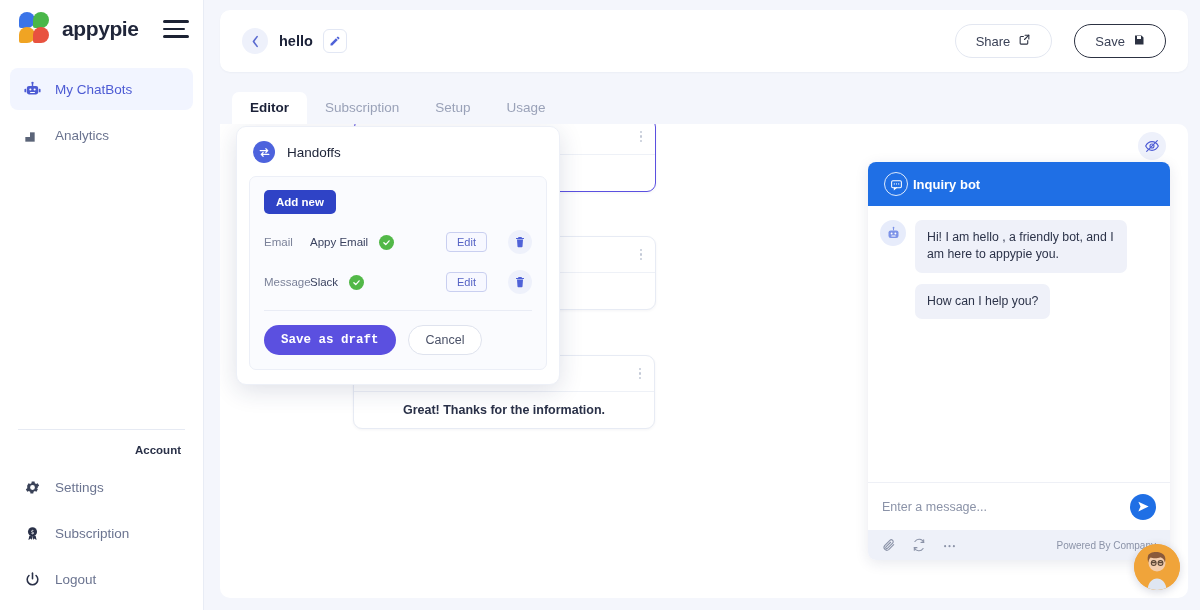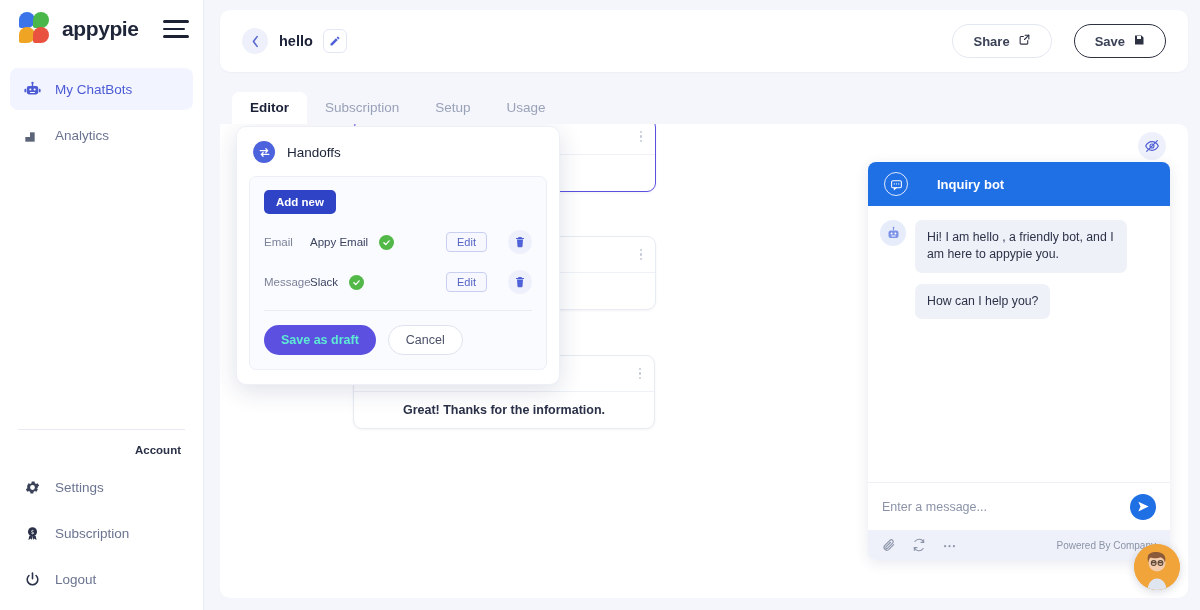--- a/index.html
+++ b/index.html
@@ -63,21 +63,21 @@
     width: 26px; height: 26px; border-radius: 50%; background: #eef1fb;
     display: flex; align-items: center; justify-content: center;
     color: #5a6ad0; font-size: 14px; cursor: pointer; flex: 0 0 26px;
   }
   .bot-title { font-size: 14.5px; font-weight: 700; color: #1b2138; margin-left: 11px; }
   .pencil-btn {
     width: 24px; height: 24px; border: 1px solid #e2e7f4; border-radius: 6px;
     margin-left: 10px; display: flex; align-items: center; justify-content: center;
     cursor: pointer; background: #fff;
   }
-  .topbar-right { margin-left: auto; display: flex; align-items: center; gap: 0; font-weight: bold; }
+  .topbar-right { margin-left: auto; display: flex; align-items: center; gap: 0; }
   .pill-btn {
     display: flex; align-items: center; gap: 8px;
     height: 34px; padding: 0 20px; border-radius: 20px;
     font-size: 13px; color: #3b4257; background: #fff; cursor: pointer;
   }
   .pill-share { border: 1px solid #e3e7f1; }
   .pill-save  { border: 1px solid #2c3242; margin-left: 22px; }
 
   .tabs { display: flex; align-items: flex-end; height: 40px; margin-top: 12px; padding-left: 12px; }
   .tab {
@@ -150,37 +150,37 @@
     border: 1px solid #c9cff0; border-radius: 4px; background: #f7f8ff;
     font-size: 11px; color: #5562c4; padding: 3px 10px; cursor: pointer;
   }
   .trash-btn {
     width: 24px; height: 24px; border-radius: 50%; background: #eef1fb;
     display: flex; align-items: center; justify-content: center; cursor: pointer;
   }
   .ho-sep { height: 1px; background: #e9ecf5; margin: 16px 0 14px 0; }
   .ho-foot { display: flex; align-items: center; gap: 12px; }
   .btn-draft {
-    background: #5b50e0; color: #5eead4; font-size: 12.5px; font-weight: 700;
-    padding: 8px 17px; border-radius: 16px; cursor: pointer; border: none;
+    background: #5b50e0; color: #ffffff; font-size: 12.5px; font-weight: 700;
+    padding: 8px 17px; border-radius: 16px; cursor: pointer; border: none; font-family: Liberation Mono, monospace;
   }
   .btn-cancel {
     background: #fff; color: #4b5268; font-size: 12.5px;
     padding: 7px 17px; border-radius: 16px; border: 1px solid #dfe3ee; cursor: pointer;
   }
 
   
   .chat {
     position: absolute; right: 18px; top: 38px; width: 302px; height: 398px;
     background: #fff; border-radius: 8px; overflow: hidden;
     box-shadow: 0 3px 14px rgba(30,40,90,.10); display: flex; flex-direction: column;
   }
   .chat-head {
     height: 44px; background: #1f6fe5; display: flex; align-items: center;
-    gap: 29px; padding: 0 16px; flex: 0 0 44px;
+    gap: 5px; padding: 0 16px; flex: 0 0 44px;
   }
   .chat-head-ico {
     width: 24px; height: 24px; border-radius: 50%; border: 1.4px solid rgba(255,255,255,.85);
     display: flex; align-items: center; justify-content: center; flex: 0 0 24px;
   }
   .chat-head-title { color: #fff; font-size: 13px; font-weight: 700; }
   .chat-body { flex: 1; padding: 14px 12px; overflow: hidden; background: #fff; }
   .msg-row { display: flex; gap: 9px; align-items: flex-start; margin-bottom: 11px; }
   .bot-av {
     width: 26px; height: 26px; border-radius: 50%; background: #e7ecfb;

